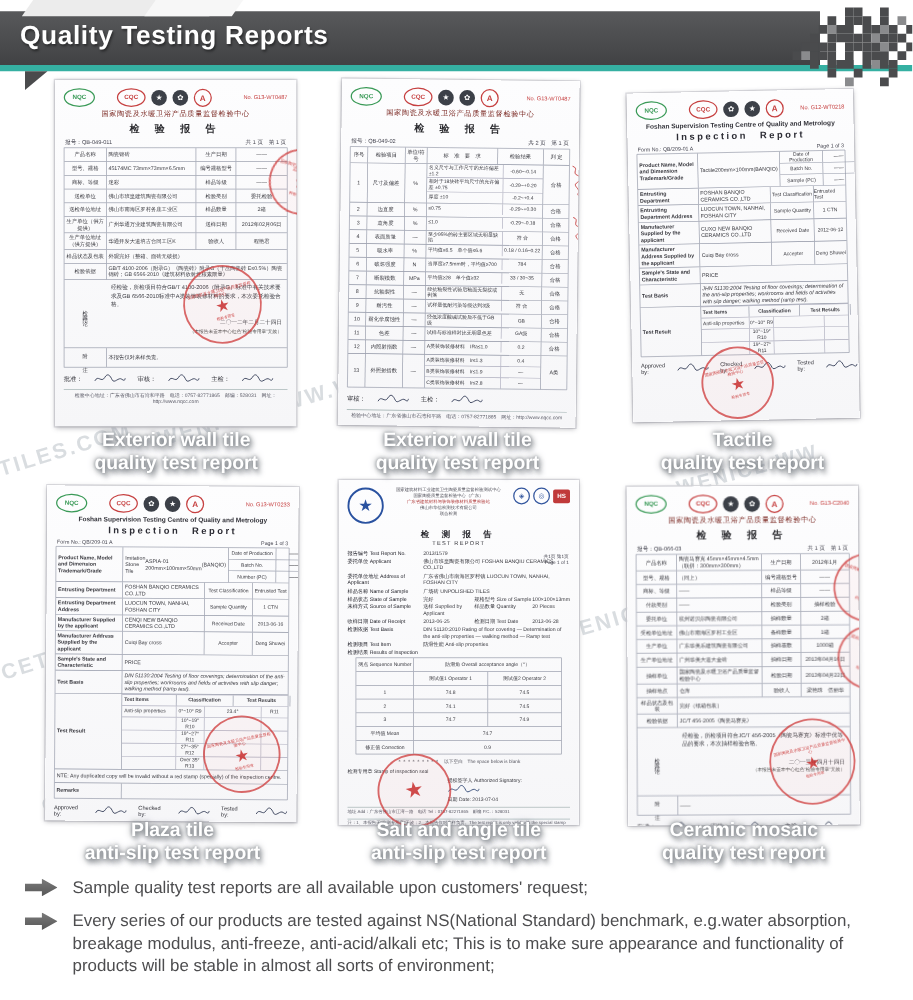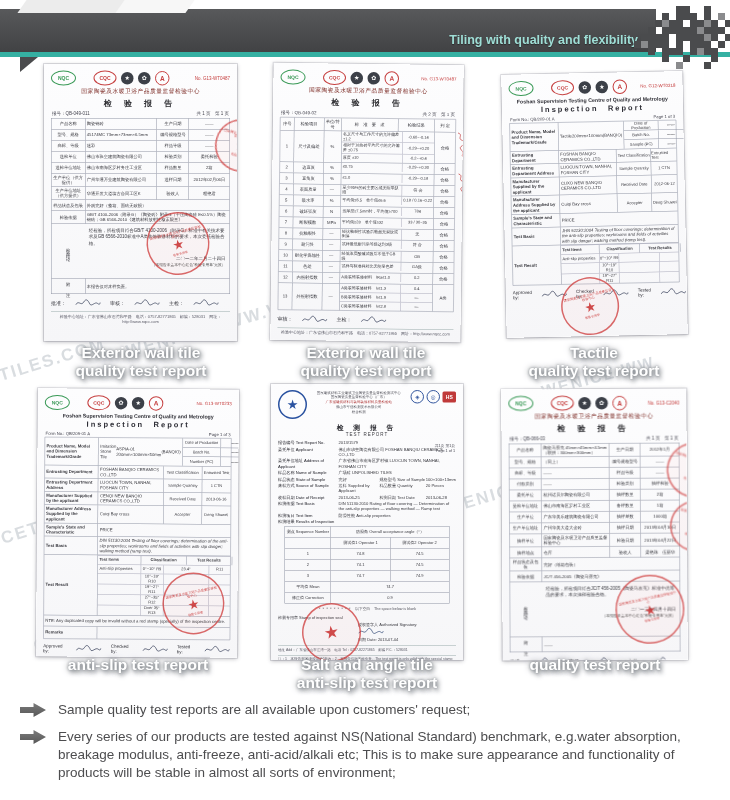--- a/index.html
+++ b/index.html
@@ -110,21 +110,21 @@
   .btext{font-size:13.5px;line-height:1.34;color:#4d4d4f;width:648px;}
   .wm{position:absolute;color:#c6cbd1;font-weight:bold;letter-spacing:2px;opacity:.65;white-space:nowrap;pointer-events:none;}
 </style>
 </head>
 <body>
 
 <div id="page">
   <div id="banner"></div>
   <div id="banner-notch"></div>
   <div id="banner-notch2"></div>
-  <div id="tagline">Tiling with quality and flexibility</div>
+  <div id="page-title">Quality Testing Reports</div>
   <div id="accent-line"></div>
   <div id="banner-tail"></div>
   <div id="mosaic">
       <div class="mcell" style="left: 676px; top: 6px; background: rgb(74, 75, 77);"></div>
       <div class="mcell" style="left: 683px; top: 6px; background: rgb(74, 75, 77);"></div>
       <div class="mcell" style="left: 704px; top: 6px; background: rgb(74, 75, 77);"></div>
       <div class="mcell" style="left: 662px; top: 13px; background: rgb(74, 75, 77);"></div>
       <div class="mcell" style="left: 676px; top: 13px; background: rgb(74, 75, 77);"></div>
       <div class="mcell" style="left: 683px; top: 13px; background: rgb(74, 75, 77);"></div>
       <div class="mcell" style="left: 690px; top: 13px; background: rgb(74, 75, 77);"></div>
@@ -1091,27 +1091,29 @@
       </div>
       <div class="caption" style="left: 251px; top: 344px;">
         <div>Exterior wall tile</div>
         <div>quality test report</div>
       </div>
       <div class="caption" style="left: 479px; top: 344px;">
         <div>Tactile</div>
         <div>quality test report</div>
       </div>
       <div class="caption" style="left: 23px; top: 656px;">
+        <div>Plaza tile</div>
         <div>anti-slip test report</div>
       </div>
       <div class="caption" style="left: 252px; top: 656px;">
         <div>Salt and angle tile</div>
         <div>anti-slip test report</div>
       </div>
       <div class="caption" style="left: 480px; top: 656px;">
+        <div>Ceramic mosaic</div>
         <div>quality test report</div>
       </div>
     </div>
   <div id="bullets">
       <div class="bullet" style="left: 20px; top: 701px;">
         <span class="barrow"></span>
         <p class="btext" style="margin: 0px;">Sample quality test reports are all available upon customers' request;</p>
       </div>
       <div class="bullet" style="left: 20px; top: 728px;">
         <span class="barrow"></span>

